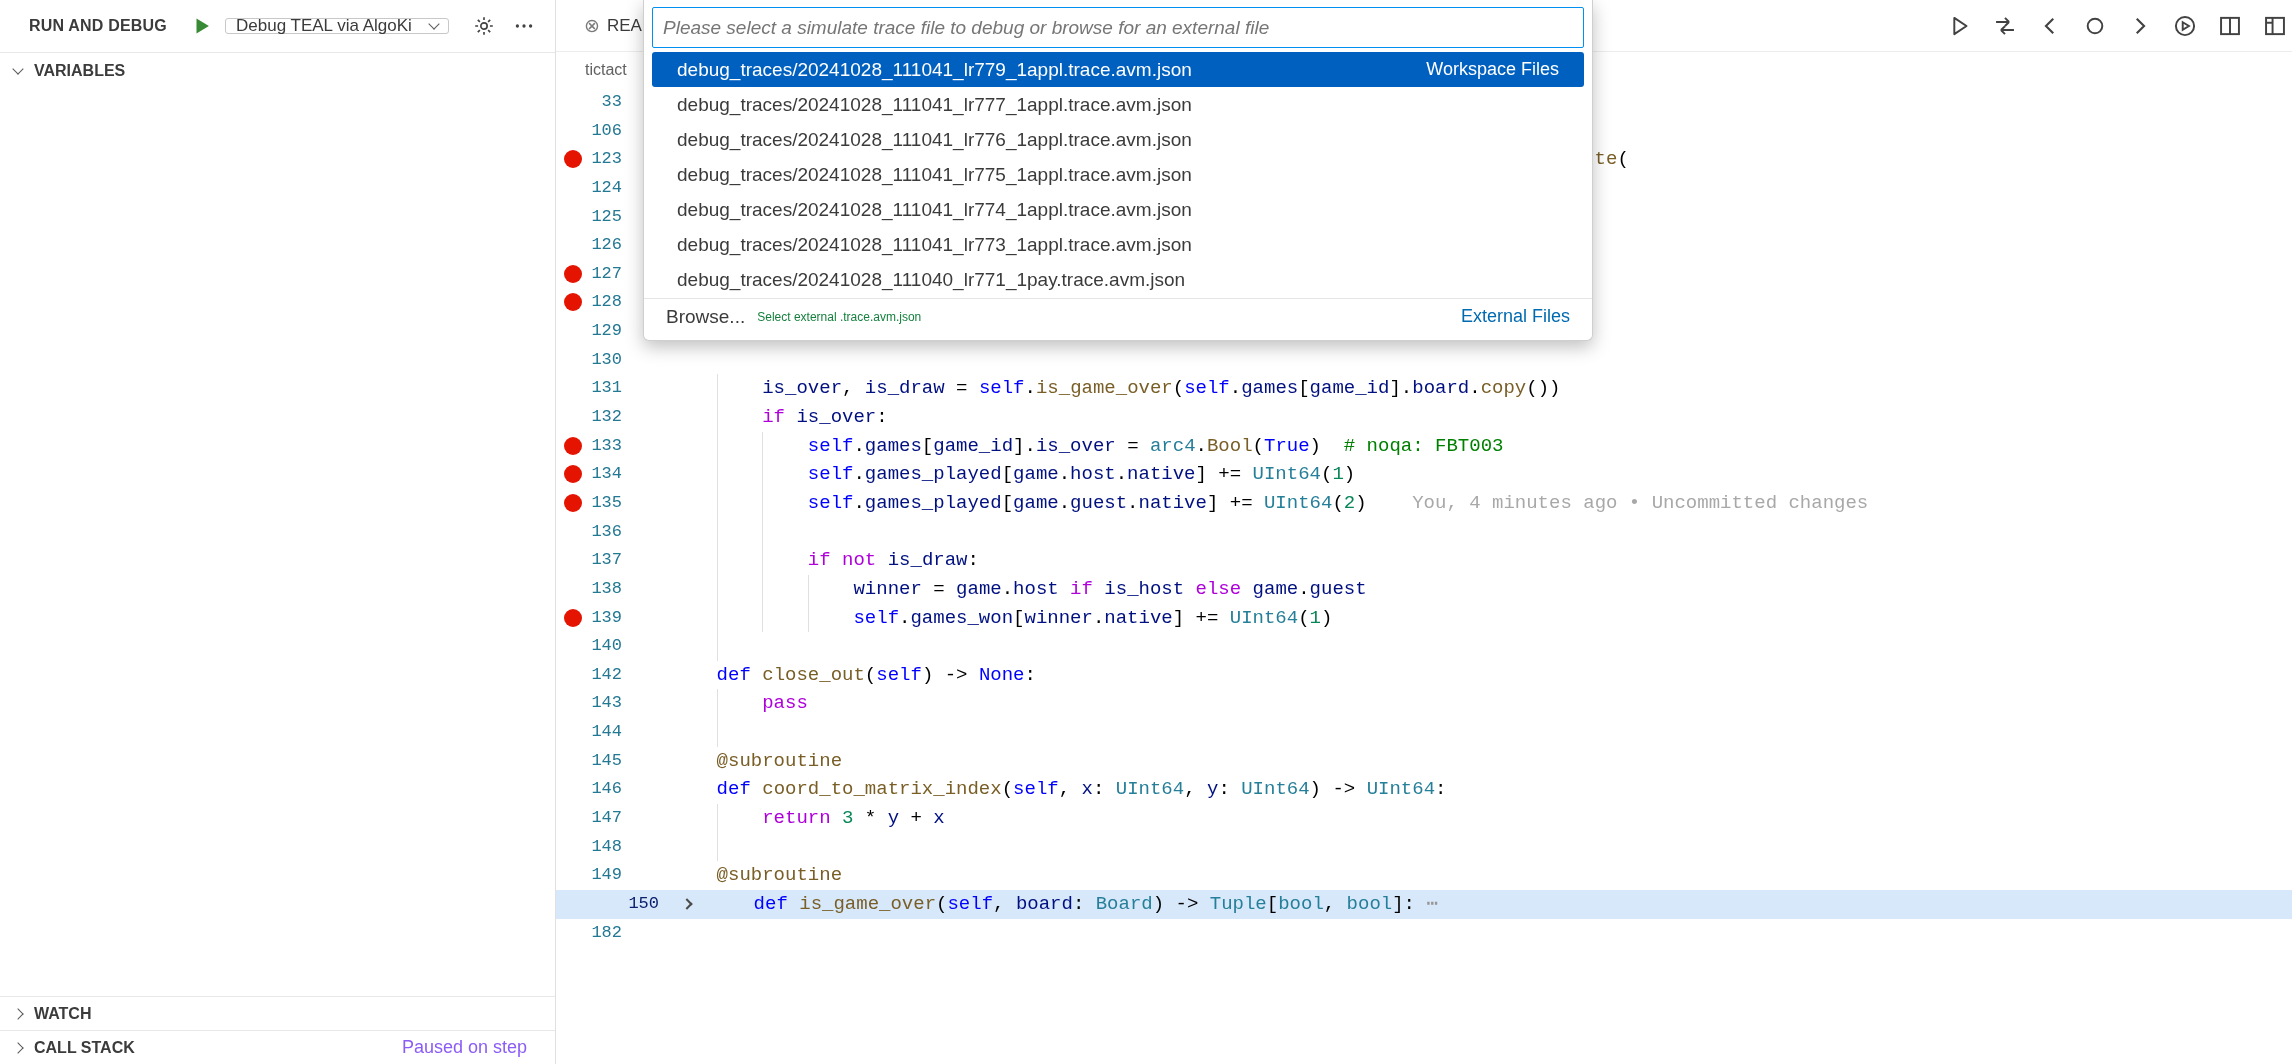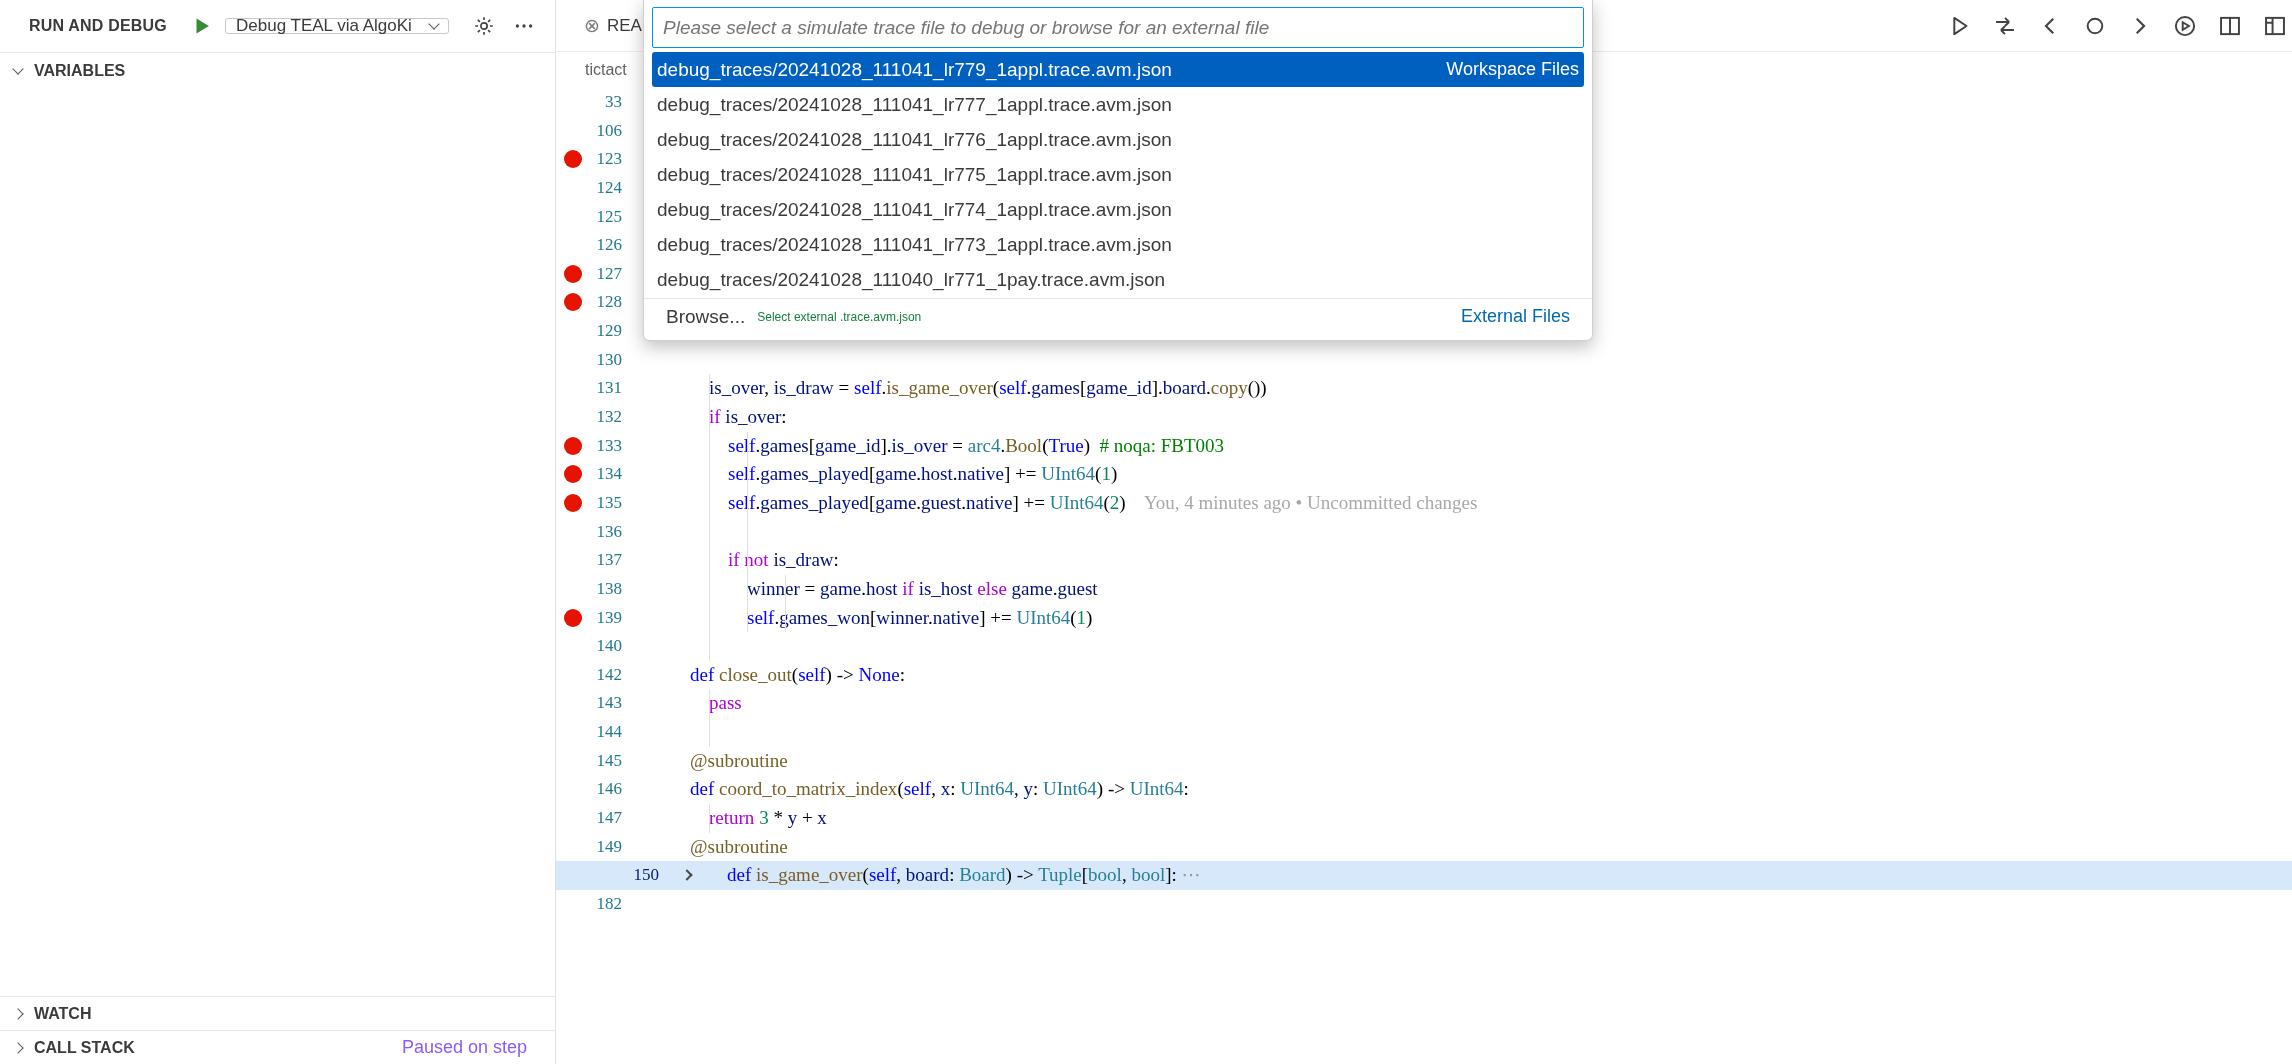--- a/index.html
+++ b/index.html
@@ -36,21 +36,21 @@
   .tabbar{height:52px;display:flex;align-items:center;padding-left:28px;position:relative;
     border-bottom:1px solid #ECECEC;}
   .tab{display:flex;align-items:center;gap:7px;color:#3B3B3B;font-size:17px;}
   .tab-glyph{color:#7A7A7A;font-family:"DejaVu Sans",sans-serif;font-size:19px;line-height:1;}
   .actions{position:absolute;right:4px;top:0;height:52px;display:flex;align-items:center;gap:19px;}
   .action{width:26px;height:26px;cursor:pointer;}
   .action svg{width:26px;height:26px;}
   .breadcrumbs{height:36px;line-height:36px;padding-left:29px;color:#616161;font-size:16px;}
 
   .code-area{position:absolute;top:88px;left:0;right:0;
-    font-family:Liberation Serif, serif;font-size:19px;}
+    font-family:Liberation Mono, monospace;font-size:19px;}
   .code-line{display:flex;height:28.65px;line-height:28.65px;}
   .code-line.hl{background:#D7E8FA;padding-left:37px;}
   .bp-col{width:34px;flex:none;position:relative;}
   .bp-dot{position:absolute;left:8px;top:5px;width:18px;height:18px;border-radius:50%;background:#E51400;}
   .lnum{width:44px;flex:none;text-align:right;padding-right:12px;color:#237893;font-size:17px;}
   .code-line.hl .lnum{color:#0B216F;}
   .fold-col{width:37px;flex:none;position:relative;}
   .fold-chevron{position:absolute;left:12px;top:10px;width:8px;height:8px;
     border-right:2px solid #4A4A4A;border-bottom:2px solid #4A4A4A;transform:rotate(-45deg);}
   .content{flex:1;position:relative;white-space:pre;overflow:hidden;}
@@ -61,21 +61,21 @@
   .blame{color:#A8A8A8;}
 
   
   .quickpick{position:absolute;left:643px;top:0;width:950px;background:#FFFFFF;
     border:1px solid #CFCFCF;border-top:none;border-radius:0 0 6px 6px;
     box-shadow:0 6px 18px rgba(0,0,0,.25);padding:7px 8px 6px;z-index:30;}
   .qp-input{display:block;width:100%;height:41px;border:1.5px solid #0090F1;border-radius:2px;
     padding:0 10px;font-size:19px;font-family:inherit;color:#3B3B3B;outline:none;background:#FFF;font-style:italic;}
   .qp-input::placeholder{color:#767676;}
   .qp-list{margin-top:4px;}
-  .qp-item{height:35px;display:flex;align-items:center;padding:0 5px;font-size:19px;
+  .qp-item{height:35px;display:flex;align-items:center;padding:0 25px;font-size:19px;
     color:#3B3B3B;border-radius:3px;cursor:pointer;white-space:nowrap;}
   .qp-item.selected{background:#0060C0;color:#FFFFFF;}
   .qp-label{overflow:hidden;text-overflow:ellipsis;}
   .qp-group{margin-left:auto;font-size:18px;color:#616161;padding-left:20px;flex:none;}
   .qp-item.selected .qp-group{color:#FFFFFF;}
   .qp-sep{height:1px;background:#E5E5E5;margin:1px -8px 0;}
   .qp-browse{height:35px;display:flex;align-items:center;padding:0 14px;font-size:19px;
     color:#3B3B3B;cursor:pointer;}
   .qp-browse-desc{margin-left:12px;font-size:12px;color:#15803d;}
   .qp-group.ext{color:#006AB1;}
@@ -331,20 +331,26 @@
         <div class="content"><span class="code-text">    <span class="tk-kb">def</span><span class="tk-p"> </span><span class="tk-f">coord_to_matrix_index</span><span class="tk-p">(</span><span class="tk-kb">self</span><span class="tk-p">, </span><span class="tk-v">x</span><span class="tk-p">: </span><span class="tk-t">UInt64</span><span class="tk-p">, </span><span class="tk-v">y</span><span class="tk-p">: </span><span class="tk-t">UInt64</span><span class="tk-p">) -&gt; </span><span class="tk-t">UInt64</span><span class="tk-p">:</span></span></div>
       </div>
       <div class="code-line">
         <span class="bp-col"></span>
         <span class="lnum">147</span>
         <span class="fold-col"></span>
         <div class="content"><span class="guide" style="left: 4ch;"></span><span class="code-text">        <span class="tk-k">return</span><span class="tk-p"> </span><span class="tk-nu">3</span><span class="tk-p"> * </span><span class="tk-v">y</span><span class="tk-p"> + </span><span class="tk-v">x</span></span></div>
       </div>
       <div class="code-line">
         <span class="bp-col"></span>
+        <span class="lnum">148</span>
+        <span class="fold-col"></span>
+        <div class="content"><span class="guide" style="left: 4ch;"></span><span class="code-text"></span></div>
+      </div>
+      <div class="code-line">
+        <span class="bp-col"></span>
         <span class="lnum">149</span>
         <span class="fold-col"></span>
         <div class="content"><span class="code-text">    <span class="tk-f">@subroutine</span></span></div>
       </div>
       <div class="code-line hl">
         <span class="bp-col"></span>
         <span class="lnum">150</span>
         <span class="fold-col">
           <span class="fold-chevron"></span>
         </span>

